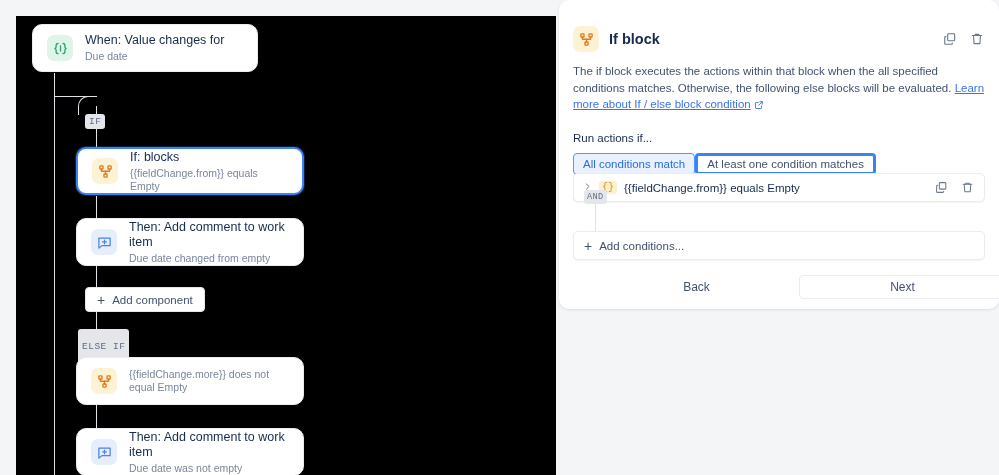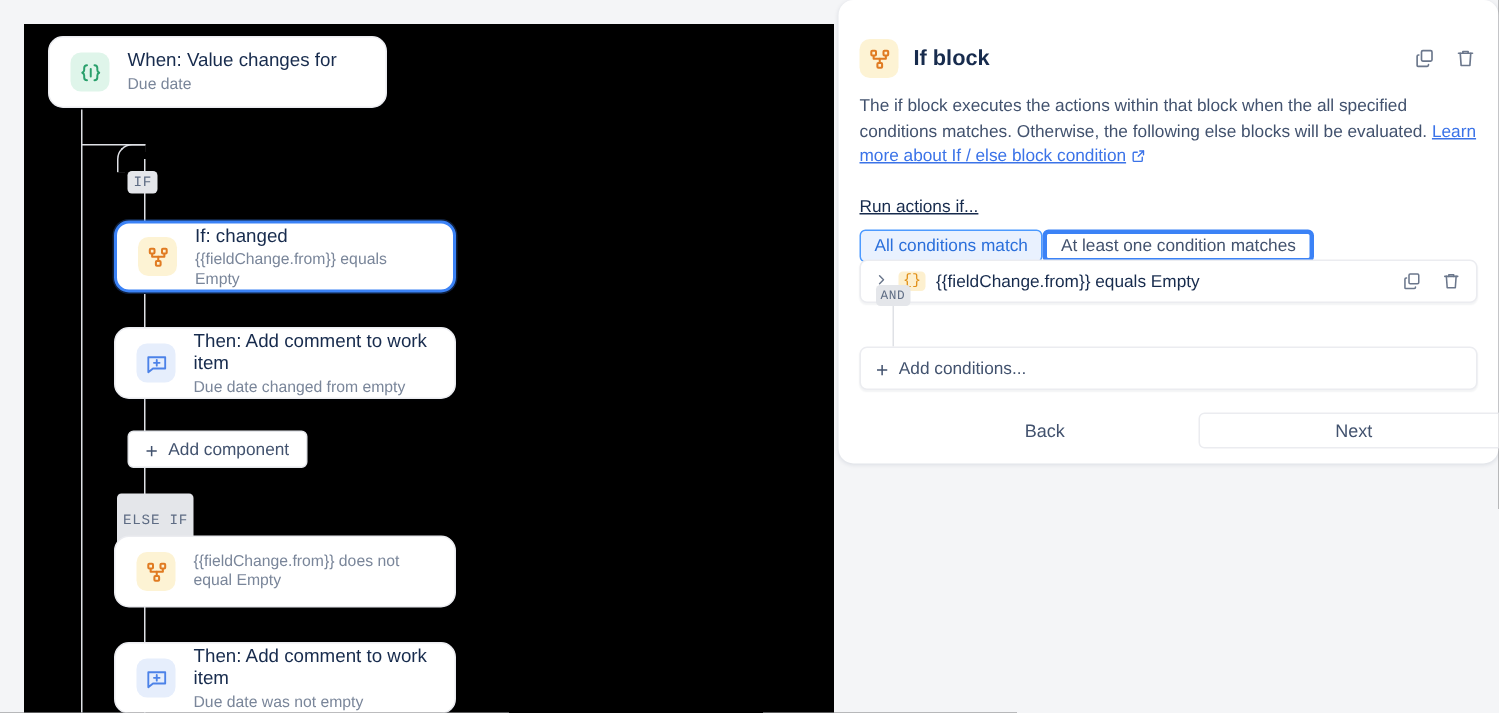--- a/index.html
+++ b/index.html
@@ -91,21 +91,21 @@
   .panel-title { font-size: 14.5px; font-weight: bold; color: #172b4d; flex: 1; }
   .hdr-actions { display: flex; align-items: center; gap: 11px; }
   .icon-btn { width: 16px; height: 16px; display: flex; align-items: center; justify-content: center; cursor: pointer; }
 
   .panel-desc {
     margin-top: 11px; font-size: 11.5px; line-height: 16.5px; color: #42526e;
   }
   .panel-desc a { color: #3b73e8; text-decoration: underline; }
   .ext-glyph { display: inline-block; vertical-align: -2px; margin-left: 3px; }
 
-  .sec-label { margin-top: 17px; font-size: 11.5px; color: #172b4d; text-decoration: underline; }
+  .sec-label { margin-top: 17px; font-size: 11.5px; color: #172b4d; }
 
   .toggle-row { margin-top: 9px; display: flex; }
   .toggle {
     height: 22px; padding: 0 9px; border-radius: 4px;
     display: flex; align-items: center; font-size: 11.5px; cursor: pointer;
     background: #fff; border: 3px solid #3b82f6; color: #42526e;
   }
   .toggle.active { background: #e9f1fe; border: 1px solid #4c9aff; color: #2a6fdb; }
 
   .cond-label { margin-top: 16px; font-size: 11.5px; color: #172b4d; }
@@ -184,21 +184,21 @@
       <div class="ico yellow">
         <svg width="15" height="15" viewBox="0 0 24 24" fill="none" stroke="#e07b22" stroke-width="2.2" stroke-linecap="round" stroke-linejoin="round">
           <rect x="3" y="3" width="5" height="5" rx="1"></rect>
           <rect x="16" y="3" width="5" height="5" rx="1"></rect>
           <rect x="9.5" y="16" width="5" height="5" rx="1"></rect>
           <path d="M5.5 8.5v3h13v-3"></path>
           <path d="M12 11.5v4.5"></path>
         </svg>
       </div>
       <div class="card-texts">
-        <div class="card-title">If: changed</div>
+        <div class="card-title">If: blocks</div>
         <div class="card-sub">{{fieldChange.from}} equals Empty</div>
       </div>
     </div>
 
     <div class="card card-then1">
       <div class="ico blue">
         <svg width="15" height="15" viewBox="0 0 24 24" fill="none" stroke="#4c82e8" stroke-width="2" stroke-linecap="round" stroke-linejoin="round">
           <path d="M3 5h18v12H8l-5 4z"></path>
           <path d="M12 8v6M9 11h6"></path>
         </svg>
@@ -220,21 +220,21 @@
       <div class="ico yellow">
         <svg width="15" height="15" viewBox="0 0 24 24" fill="none" stroke="#e07b22" stroke-width="2.2" stroke-linecap="round" stroke-linejoin="round">
           <rect x="3" y="3" width="5" height="5" rx="1"></rect>
           <rect x="16" y="3" width="5" height="5" rx="1"></rect>
           <rect x="9.5" y="16" width="5" height="5" rx="1"></rect>
           <path d="M5.5 8.5v3h13v-3"></path>
           <path d="M12 11.5v4.5"></path>
         </svg>
       </div>
       <div class="card-texts">
-        <div class="card-sub">{{fieldChange.from}} does not equal Empty</div>
+        <div class="card-sub">{{fieldChange.more}} does not equal Empty</div>
       </div>
     </div>
 
     <div class="card card-then2">
       <div class="ico blue">
         <svg width="15" height="15" viewBox="0 0 24 24" fill="none" stroke="#4c82e8" stroke-width="2" stroke-linecap="round" stroke-linejoin="round">
           <path d="M3 5h18v12H8l-5 4z"></path>
           <path d="M12 8v6M9 11h6"></path>
         </svg>
       </div>

